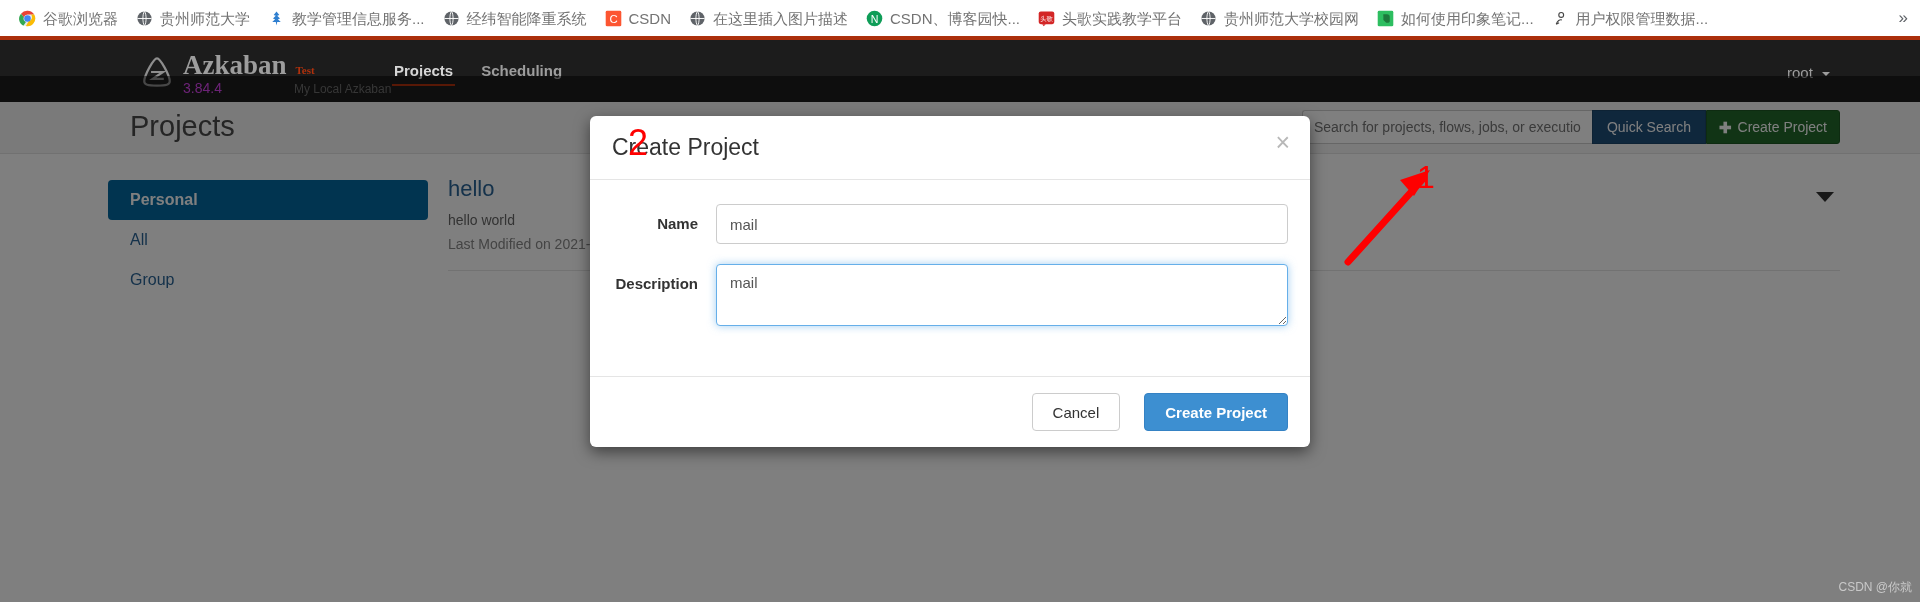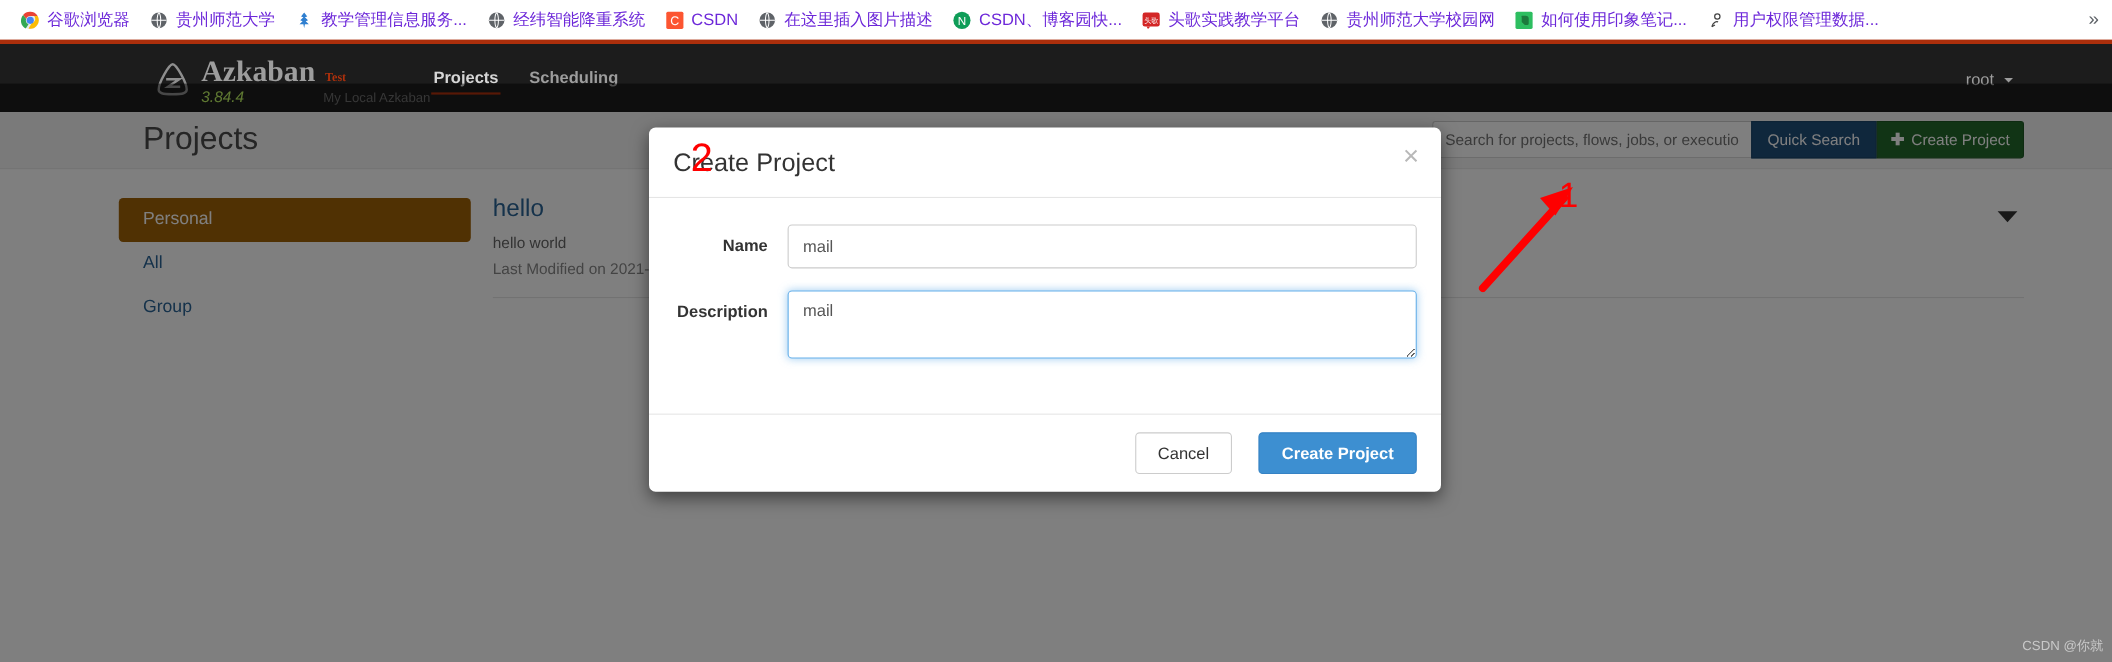--- a/index.html
+++ b/index.html
@@ -18,21 +18,21 @@
     display: flex; align-items: center;
     padding-left: 10px;
     white-space: nowrap;
     overflow: hidden;
   }
   .bm {
     display: flex; align-items: center;
     gap: 7px;
     padding: 3px 9px;
     font-size: 15px;
-    color: #6d28d9;
+    color: #737373;
     border-radius: 4px;
     cursor: default;
     flex: 0 0 auto;
   }
   .bm-label { font-size: 15px; line-height: 17px; }
   .favicon { width: 17px; height: 17px; flex: 0 0 auto; display: block; }
   .bm-overflow {
     position: absolute; right: 12px; top: 8px;
     font-size: 17px; color: #5f6368;
   }
@@ -62,21 +62,21 @@
   .brand-row1 { display: flex; align-items: baseline; font-family: Liberation Serif, serif; }
   .brand-name {
     font-size: 27px; font-weight: bold; color: #9d9d9d; letter-spacing: 0px;
   }
   .brand-env {
     font-size: 11px; font-weight: bold; color: #b0310c; margin-left: 9px;
   }
   .brand-row2 {
     display: flex; align-items: baseline; margin-top: 2px;
   }
-  .brand-version { font-size: 14px; color: #bef264; font-style: italic; }
+  .brand-version { font-size: 14px; color: #d946ef; }
   .brand-tagline { font-size: 12px; color: #6d6d6d; margin-left: 72px; }
 
   .nav-links {
     position: absolute; left: 380px; top: 22px;
     display: flex; align-items: center; gap: 0px;
   }
   .nav-link {
     font-size: 15px; font-weight: bold; color: #9d9d9d;
     padding: 0 14px; position: relative; cursor: pointer;
   }
@@ -131,21 +131,21 @@
   }
   .plus-icon { font-size: 15px; font-weight: bold; line-height: 1; }
 
   .body-area { position: relative; height: 448px; background: #fff; }
   .sidebar { position: absolute; left: 108px; top: 26px; width: 320px; }
   .side-item {
     height: 40px; display: flex; align-items: center;
     padding-left: 22px; font-size: 16px; color: #2a6496;
     border-radius: 4px; cursor: pointer;
   }
-  .side-item.active { background: #a16207; color: #ffffff; }
+  .side-item.active { background: #0369a1; color: #ffffff; font-weight: bold; }
 
   .project-list { position: absolute; left: 448px; top: 22px; right: 80px; }
   .project-row { position: relative; padding-bottom: 18px; border-bottom: 1px solid #e5e5e5; }
   .project-name { font-size: 22px; color: #2a6496; cursor: pointer; }
   .project-desc { font-size: 14px; color: #666; margin-top: 10px; }
   .project-meta { font-size: 14px; color: #888; margin-top: 8px; }
   .expand-caret {
     position: absolute; right: 6px; top: 16px;
     width: 0; height: 0;
     border-left: 9px solid transparent; border-right: 9px solid transparent;

